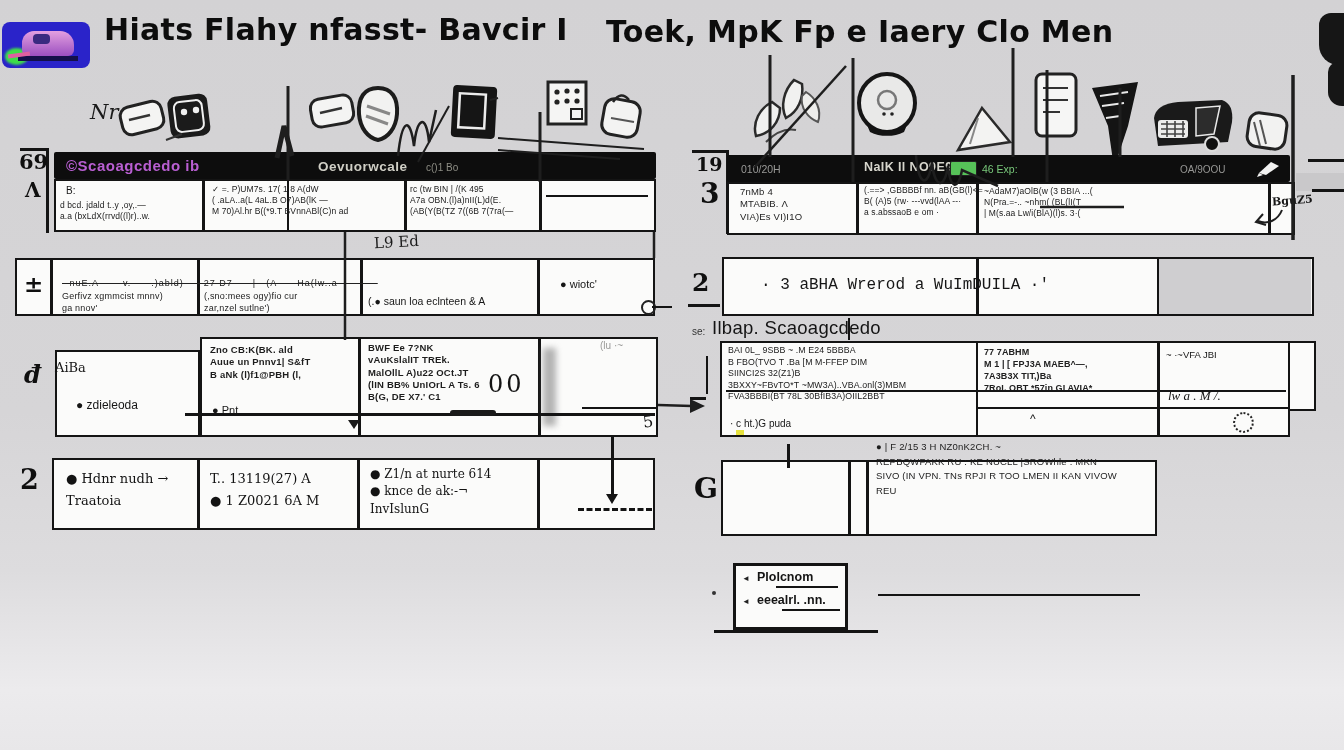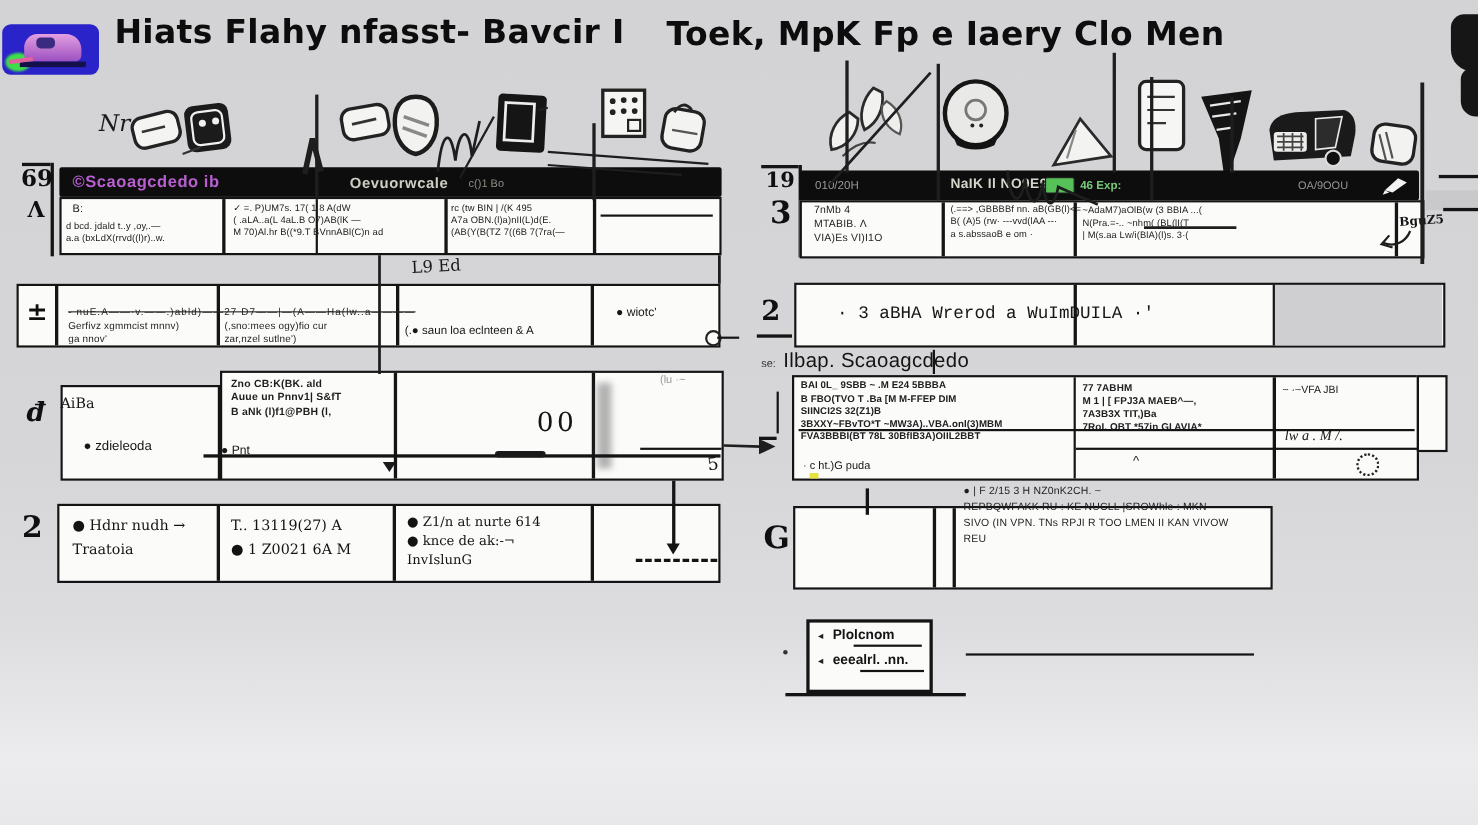--- a/index.html
+++ b/index.html
@@ -166,21 +166,26 @@
   <div class="num" style="left:24px;top:360px;font-size:24px;font-style:italic">đ</div>
   <div class="box" style="left:55px;top:350px;width:145px;height:87px"></div>
   <div class="abs" style="left:55px;top:360px;width:145px;font-size:13px;font-family:'DejaVu Serif',serif">AiBa</div>
   <div class="abs" style="left:76px;top:398px;font-size:12px">●  zdieleoda</div>
   <div class="box" style="left:200px;top:337px;width:458px;height:100px"></div>
   <div class="vl" style="left:358px;top:339px;width:2.5px;height:96px"></div>
   <div class="vl" style="left:538px;top:339px;width:3px;height:96px"></div>
   <div class="t" style="left:210px;top:344px;font-size:9.5px;font-weight:600">Zno CB:K(BK. ald
 Auue un Pnnv1| S&amp;fT
 B aNk (l)f1@PBH (l,</div>
-  <div class="abs" style="left:201px;top:404px;font-size:11px">●  Pnt</div>
+  <div class="abs" style="left:212px;top:404px;font-size:11px">●  Pnt</div>
+  <div class="t" style="left:368px;top:342px;font-size:9.5px;font-weight:600">BWF Ee 7?NK
+ vAuKslalIT TREk.
+ MalOllL A)u22 OCt.JT
+(lIN BB% UnIOrL A Ts. 6
+B(G, DE X7.' C1</div>
   <div class="abs" style="left:488px;top:370px;font-size:24px;letter-spacing:3px;font-family:'DejaVu Serif',serif;color:#141414">00</div>
   <div class="abs" style="left:600px;top:340px;font-size:10px;color:#9a9a98">(lu ·~</div>
   <div class="abs" style="left:643px;top:412px;font-size:16px;font-family:'DejaVu Serif',serif;transform:rotate(-8deg)">5</div>
   <div class="smudge" style="left:543px;top:348px;width:13px;height:78px"></div>
   <div class="hl" style="left:185px;top:413px;width:470px;height:2.5px"></div>
   <div class="abs" style="left:450px;top:410px;width:46px;height:6px;background:#191919;border-radius:3px"></div>
   <div class="hl" style="left:582px;top:407px;width:74px;height:2px"></div>
   <div class="abs" style="left:348px;top:420px;width:0;height:0;border-left:6px solid transparent;border-right:6px solid transparent;border-top:9px solid #1a1a1a"></div>
 
   <div class="num" style="left:20px;top:464px;font-size:27px">2</div>
@@ -196,21 +201,21 @@
 ●  knce de ak:-¬
         InvIslunG</div>
   <div class="vl" style="left:611px;top:437px;width:2.5px;height:58px"></div>
   <div class="abs" style="left:606px;top:494px;width:0;height:0;border-left:6px solid transparent;border-right:6px solid transparent;border-top:10px solid #141414"></div>
   <div class="abs" style="left:578px;top:508px;width:74px;border-top:3px dashed #141414"></div>
 
   <div class="bar" style="left:727px;top:155px;width:563px;height:27px"></div>
   <div class="abs" style="left:741px;top:163px;font-size:10.5px;color:#9a9a98">010/20H</div>
   <div class="abs" style="left:864px;top:160px;font-size:12.5px;font-weight:bold;color:#d6d5cc;letter-spacing:.4px">NaIK Il NO9E9%:.</div>
   <div class="abs" style="left:950px;top:161px;width:25px;height:13px;background:#56c158;border:1.5px solid #202020;border-radius:2px"></div>
-  <div class="abs" style="left:982px;top:163px;font-size:10.5px;font-weight:bold;color:#79c97b">46 Exp:</div>
+  <div class="abs" style="left:982px;top:163px;font-size:10.5px;font-weight:normal;color:#79c97b">46 Exp:</div>
   <div class="abs" style="left:1180px;top:164px;font-size:10px;color:#969694">OA/9OOU</div>
   <svg class="abs" style="left:1255px;top:157px" width="28" height="22" viewBox="0 0 28 22">
     <path d="M4 16 L16 5 L24 9 L11 18 Z" fill="#f2f2f1"></path>
     <path d="M4 16 L2 20 L8 18 Z" fill="#f2f2f1"></path>
   </svg>
   <div class="box" style="left:727px;top:182px;width:568px;height:53px"></div>
   <div class="vl" style="left:856px;top:184px;width:2.5px;height:49px"></div>
   <div class="vl" style="left:976px;top:184px;width:2.5px;height:49px"></div>
   <div class="vl" style="left:1268px;top:184px;width:2.5px;height:49px"></div>
   <div class="t" style="left:740px;top:186px;font-size:9.5px">7nMb   4
@@ -232,21 +237,21 @@
   <div class="abs" style="left:1159px;top:259px;width:152px;height:55px;background:#cfced0"></div>
   <div class="abs" style="left:761px;top:276px;font-size:16px;font-family:Liberation Mono, monospace">·  3 aBHA Wrerod  a WuImDUILA  ·'</div>
   <div class="abs" style="left:692px;top:326px;font-size:10px;color:#333">se:</div>
   <div class="abs" style="left:712px;top:317px;font-size:18.5px;color:#141414;letter-spacing:.3px">Ilbap. Scaoagcdedo</div>
   <div class="vl" style="left:848px;top:318px;width:1.5px;height:22px"></div>
 
   <div class="box" style="left:720px;top:341px;width:570px;height:96px"></div>
   <div class="vl" style="left:976px;top:343px;width:2px;height:92px"></div>
   <div class="vl" style="left:1157px;top:343px;width:2.5px;height:92px"></div>
   <div class="box" style="left:1288px;top:341px;width:28px;height:70px"></div>
-  <div class="tt" style="left:728px;top:345px;font-size:8.8px;font-weight:700">BAI 0L_ 9SBB   ~ .M E24 5BBBA
+  <div class="tt" style="left:728px;top:345px;font-size:8.8px;font-weight:400">BAI 0L_ 9SBB   ~ .M E24 5BBBA
 B FBO(TVO T    .Ba [M M-FFEP DIM
 SIINCI2S 32(Z1)B
 3BXXY~FBvTO*T ~MW3A)..VBA.onl(3)MBM
 FVA3BBBI(BT 78L 30BfIB3A)OIIL2BBT</div>
   <div class="abs" style="left:730px;top:418px;font-size:10px">· c ht.)G puda</div>
   <div class="abs" style="left:736px;top:430px;width:8px;height:5px;background:#e6e23e;filter:blur(.5px)"></div>
   <div class="tt" style="left:984px;top:347px;font-size:9px;font-weight:600">77 7ABHM
 M 1 | [ FPJ3A    MAEB^—,
 7A3B3X TIT,)Ba
 7RoI. OBT *57in GI AVIA*</div>

